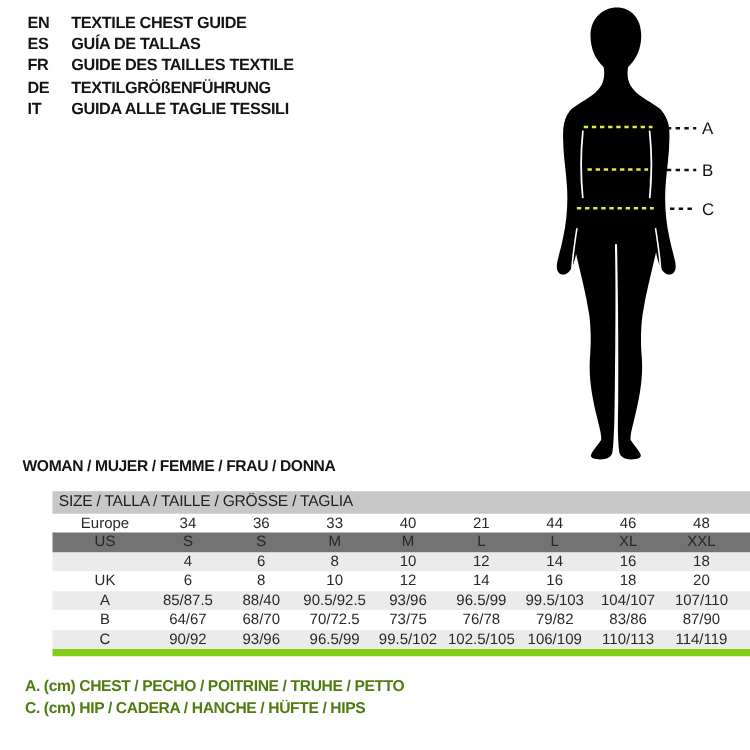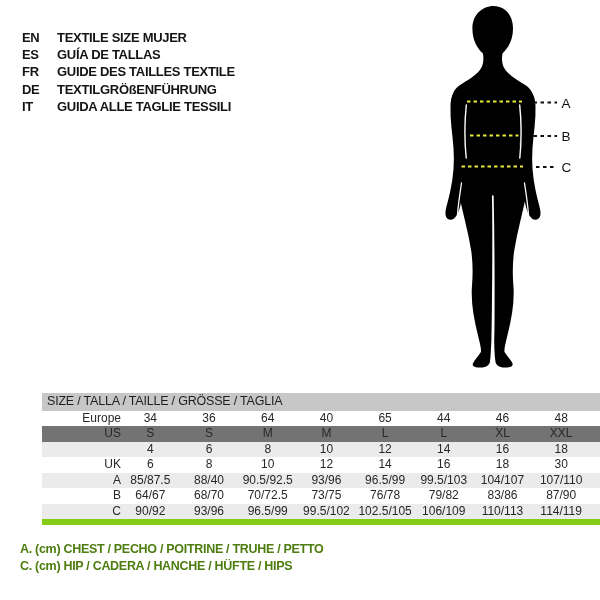--- a/index.html
+++ b/index.html
@@ -1,56 +1,56 @@
 <!DOCTYPE html>
 <html><head>
 <meta charset="utf-8">
 <style>
   html,body { margin:0; padding:0; background:#fff; }
   body { width:600px; height:600px; font-family:"Liberation Sans", sans-serif; }
   .page { position:relative; width:600px; height:600px; background:#fff; overflow:hidden; }
 
   
-  .langs { position:absolute; top:9px; left:22px;margin-top:20px; }
+  .langs { position:absolute; top:9px; left:22px; }
   .lrow { display:flex; height:17.2px; align-items:center;
           font-weight:bold; font-size:13px; letter-spacing:-0.3px; color:#141414; }
   .lcode { width:35px; flex:0 0 35px; }
 
   
   svg.fig { position:absolute; top:0; left:0; }
   .measure-label { font-family:"Liberation Sans", sans-serif; font-size:13.5px; fill:#111; }
 
   
   .woman { position:absolute; top:366px; left:18px;
            font-weight:bold; font-size:12.5px; letter-spacing:-0.3px; color:#141414; }
 
   
   .tbl { position:absolute; top:393px; left:18px; width:564px;
          font-size:12px; color:#282828; border-bottom:6px solid #84cc16;margin-left:24px; }
   .tbl-header { height:17.5px; line-height:17.5px; padding-left:5px;
                 font-size:12.5px; letter-spacing:-0.2px; color:#1e1e1e; }
   .trow { display:grid; grid-template-columns:79px repeat(8, 58.7px);
           height:15.5px; line-height:15.5px; }
-  .tlabel { padding-left:5px; text-align:right; }
+  .tlabel { padding-left:5px; text-align:center; }
   .tcell { text-align:center; }
 
   
   .legend { position:absolute; top:542px; left:20px; }
   .legline { height:17.3px; font-weight:bold; font-size:12.5px;
              letter-spacing:-0.3px; color:#4d7c0f; }
 </style>
 </head>
 <body>
 
 <div class="page">
 
   <div class="langs" id="langs">
       <div class="lrow">
         <span class="lcode">EN</span>
-        <span class="ltext">TEXTILE SIZE MUJER</span>
+        <span class="ltext">TEXTILE CHEST GUIDE</span>
       </div>
       <div class="lrow">
         <span class="lcode">ES</span>
         <span class="ltext">GUÍA DE TALLAS</span>
       </div>
       <div class="lrow">
         <span class="lcode">FR</span>
         <span class="ltext">GUIDE DES TAILLES TEXTILE</span>
       </div>
       <div class="lrow">
@@ -140,31 +140,32 @@
       <line class="ydash" x1="470" y1="135.5" x2="518.5" y2="135.5" stroke="#e8e838" stroke-dasharray="3.5 3"></line>
       <line x1="533.5" y1="136" x2="557" y2="136" stroke="#111" stroke-dasharray="3.5 3.5"></line>
       <line class="ydash" x1="461.5" y1="166.5" x2="523" y2="166.5" stroke="#e8e838" stroke-dasharray="3.5 3"></line>
       <line x1="536" y1="167" x2="557" y2="167" stroke="#111" stroke-dasharray="3.5 3.5"></line>
     </g>
     <text class="measure-label" x="561.5" y="107.5">A</text>
     <text class="measure-label" x="561.5" y="141">B</text>
     <text class="measure-label" x="561.5" y="172">C</text>
   </svg>
 
+  <div class="woman">WOMAN / MUJER / FEMME / FRAU / DONNA</div>
 
   <div class="tbl">
     <div class="tbl-header" style="background: rgb(199, 199, 199);">SIZE / TALLA / TAILLE / GRÖSSE / TAGLIA</div>
     <div id="tbl-rows">
         <div class="trow">
           <div class="tlabel">Europe</div>
           <div class="tcell">34</div>
           <div class="tcell">36</div>
-          <div class="tcell">64</div>
+          <div class="tcell">33</div>
           <div class="tcell">40</div>
-          <div class="tcell">65</div>
+          <div class="tcell">21</div>
           <div class="tcell">44</div>
           <div class="tcell">46</div>
           <div class="tcell">48</div>
         </div>
         <div class="trow shaded" style="background: #737373;">
           <div class="tlabel">US</div>
           <div class="tcell">S</div>
           <div class="tcell">S</div>
           <div class="tcell">M</div>
           <div class="tcell">M</div>
@@ -186,21 +187,21 @@
         </div>
         <div class="trow">
           <div class="tlabel">UK</div>
           <div class="tcell">6</div>
           <div class="tcell">8</div>
           <div class="tcell">10</div>
           <div class="tcell">12</div>
           <div class="tcell">14</div>
           <div class="tcell">16</div>
           <div class="tcell">18</div>
-          <div class="tcell">30</div>
+          <div class="tcell">20</div>
         </div>
         <div class="trow shaded" style="background: rgb(235, 235, 235);">
           <div class="tlabel">A</div>
           <div class="tcell">85/87.5</div>
           <div class="tcell">88/40</div>
           <div class="tcell">90.5/92.5</div>
           <div class="tcell">93/96</div>
           <div class="tcell">96.5/99</div>
           <div class="tcell">99.5/103</div>
           <div class="tcell">104/107</div>

